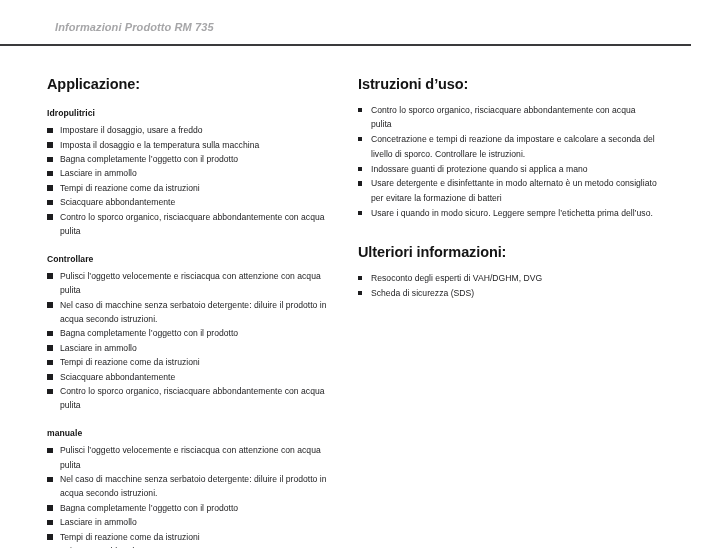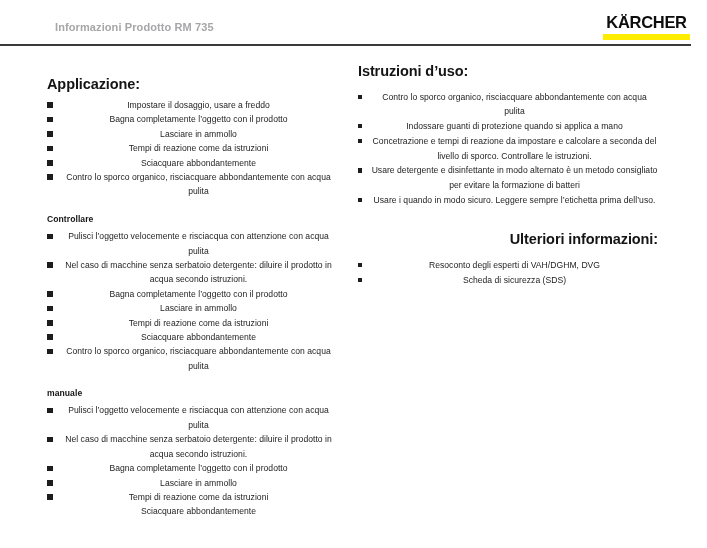--- a/index.html
+++ b/index.html
@@ -20,20 +20,21 @@
     height: 548px;
     overflow: hidden;
     background: #ffffff;
   }
 
   
   .header {
     position: relative;
     height: 44px;
     box-sizing: border-box;
+    font-style: italic;
   }
 
   .header-title {
     position: absolute;
     left: 55px;
     top: 21px;
     font-size: 11px;
     font-weight: bold;
     color: #a6a6a8;
     letter-spacing: 0.1px;
@@ -91,21 +92,21 @@
 
   h2.section-title {
     margin: 0;
     font-size: 14.5px;
     font-weight: bold;
     color: #141414;
     letter-spacing: -0.1px;
     line-height: 1.1;
   }
   .col-left  h2.section-title { padding-top: 31px; }
-  .col-right h2.section-title { padding-top: 18px; }
+  .col-right h2.section-title { padding-top: 31px; }
 
   h3.group-title {
     margin: 0;
     padding-top: 15px;
     font-size: 8.6px;
     font-weight: bold;
     color: #141414;
     line-height: 1.2;
     letter-spacing: 0.05px;
   }
@@ -119,21 +120,20 @@
   .col-right ul.bullets { padding-top: 10px; }
 
   ul.bullets li {
     position: relative;
     font-size: 8.6px;
     line-height: 14.4px;
     color: #1d1d1f;
     padding-left: 13px;
     margin: 0 0 0 0;
     letter-spacing: 0.02px;
-    text-align: center;
   }
   .col-left ul.bullets li  { padding-left: 13px; }
   .col-right ul.bullets li { padding-left: 13px; margin-bottom: 0.5px; }
 
   ul.bullets li .marker {
     position: absolute;
     left: 0;
     background: #1d1d1f;
   }
   .col-left ul.bullets li .marker {
@@ -142,48 +142,45 @@
     height: 5.5px;
   }
   .col-right ul.bullets li .marker {
     top: 5px;
     width: 4.2px;
     height: 4.2px;
   }
 
   .col-right h2.section-title.secondary {
     padding-top: 24px;
-    text-align: right;
   }
 
   
 </style>
 </head>
 <body>
 
 <div class="page">
 
   <div class="header">
     <div class="header-title">Informazioni Prodotto RM 735</div>
 
-    <div class="logo">
-      <div class="logo-wordmark">KÄRCHER</div>
-      <div class="logo-bar"></div>
-    </div>
 
     <div class="header-rule"></div>
   </div>
 
   <div class="content">
 
     <div class="col col-left">
       <h2 class="section-title">Applicazione:</h2>
 
+      <h3 class="group-title">Idropulitrici</h3>
       <ul class="bullets">
         <li><span class="marker"></span><span>Impostare il dosaggio, usare a freddo</span></li>
+        <li><span class="marker"></span><span>Imposta il dosaggio e la temperatura sulla macchina</span></li>
         <li><span class="marker"></span><span>Bagna completamente l’oggetto con il prodotto</span></li>
         <li><span class="marker"></span><span>Lasciare in ammollo</span></li>
         <li><span class="marker"></span><span>Tempi di reazione come da istruzioni</span></li>
         <li><span class="marker"></span><span>Sciacquare abbondantemente</span></li>
         <li><span class="marker"></span><span>Contro lo sporco organico, risciacquare abbondantemente con acqua pulita</span></li>
       </ul>
 
       <h3 class="group-title">Controllare</h3>
       <ul class="bullets">
         <li><span class="marker"></span><span>Pulisci l’oggetto velocemente e risciacqua con attenzione con acqua pulita</span></li>
@@ -205,22 +202,22 @@
         <li><span>Sciacquare abbondantemente</span></li>
 
       </ul>
     </div>
 
     <div class="col col-right">
       <h2 class="section-title">Istruzioni d’uso:</h2>
 
       <ul class="bullets">
         <li><span class="marker"></span><span>Contro lo sporco organico, risciacquare abbondantemente con acqua pulita</span></li>
+        <li><span class="marker"></span><span>Concetrazione e tempi di reazione da impostare e calcolare a seconda del livello di sporco. Controllare le istruzioni.</span></li>
         <li><span class="marker"></span><span>Indossare guanti di protezione quando si applica a mano</span></li>
-        <li><span class="marker"></span><span>Concetrazione e tempi di reazione da impostare e calcolare a seconda del livello di sporco. Controllare le istruzioni.</span></li>
         <li><span class="marker"></span><span>Usare detergente e disinfettante in modo alternato è un metodo consigliato per evitare la formazione di batteri</span></li>
         <li><span class="marker"></span><span>Usare i quando in modo sicuro. Leggere sempre l’etichetta prima dell’uso.</span></li>
       </ul>
 
       <h2 class="section-title secondary">Ulteriori informazioni:</h2>
 
       <ul class="bullets">
         <li><span class="marker"></span><span>Resoconto degli esperti di VAH/DGHM, DVG</span></li>
         <li><span class="marker"></span><span>Scheda di sicurezza (SDS)</span></li>
       </ul>

